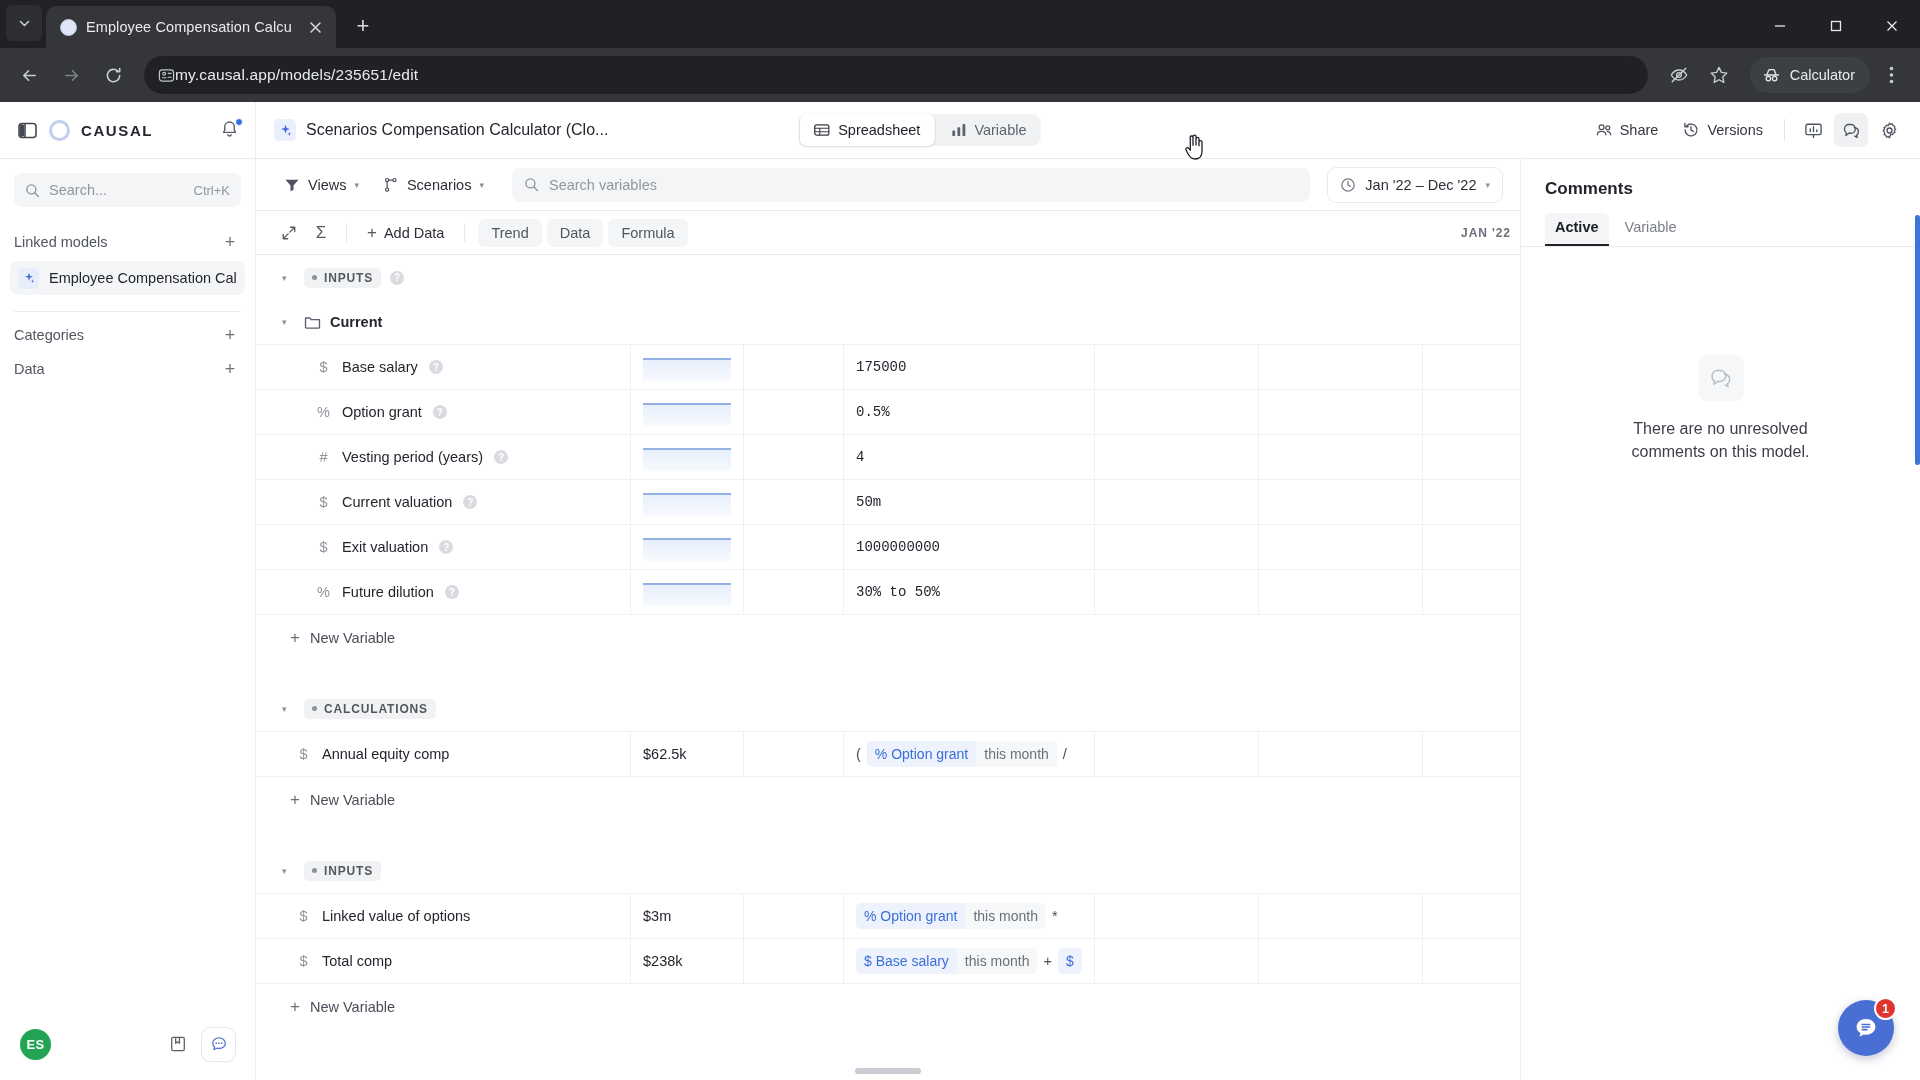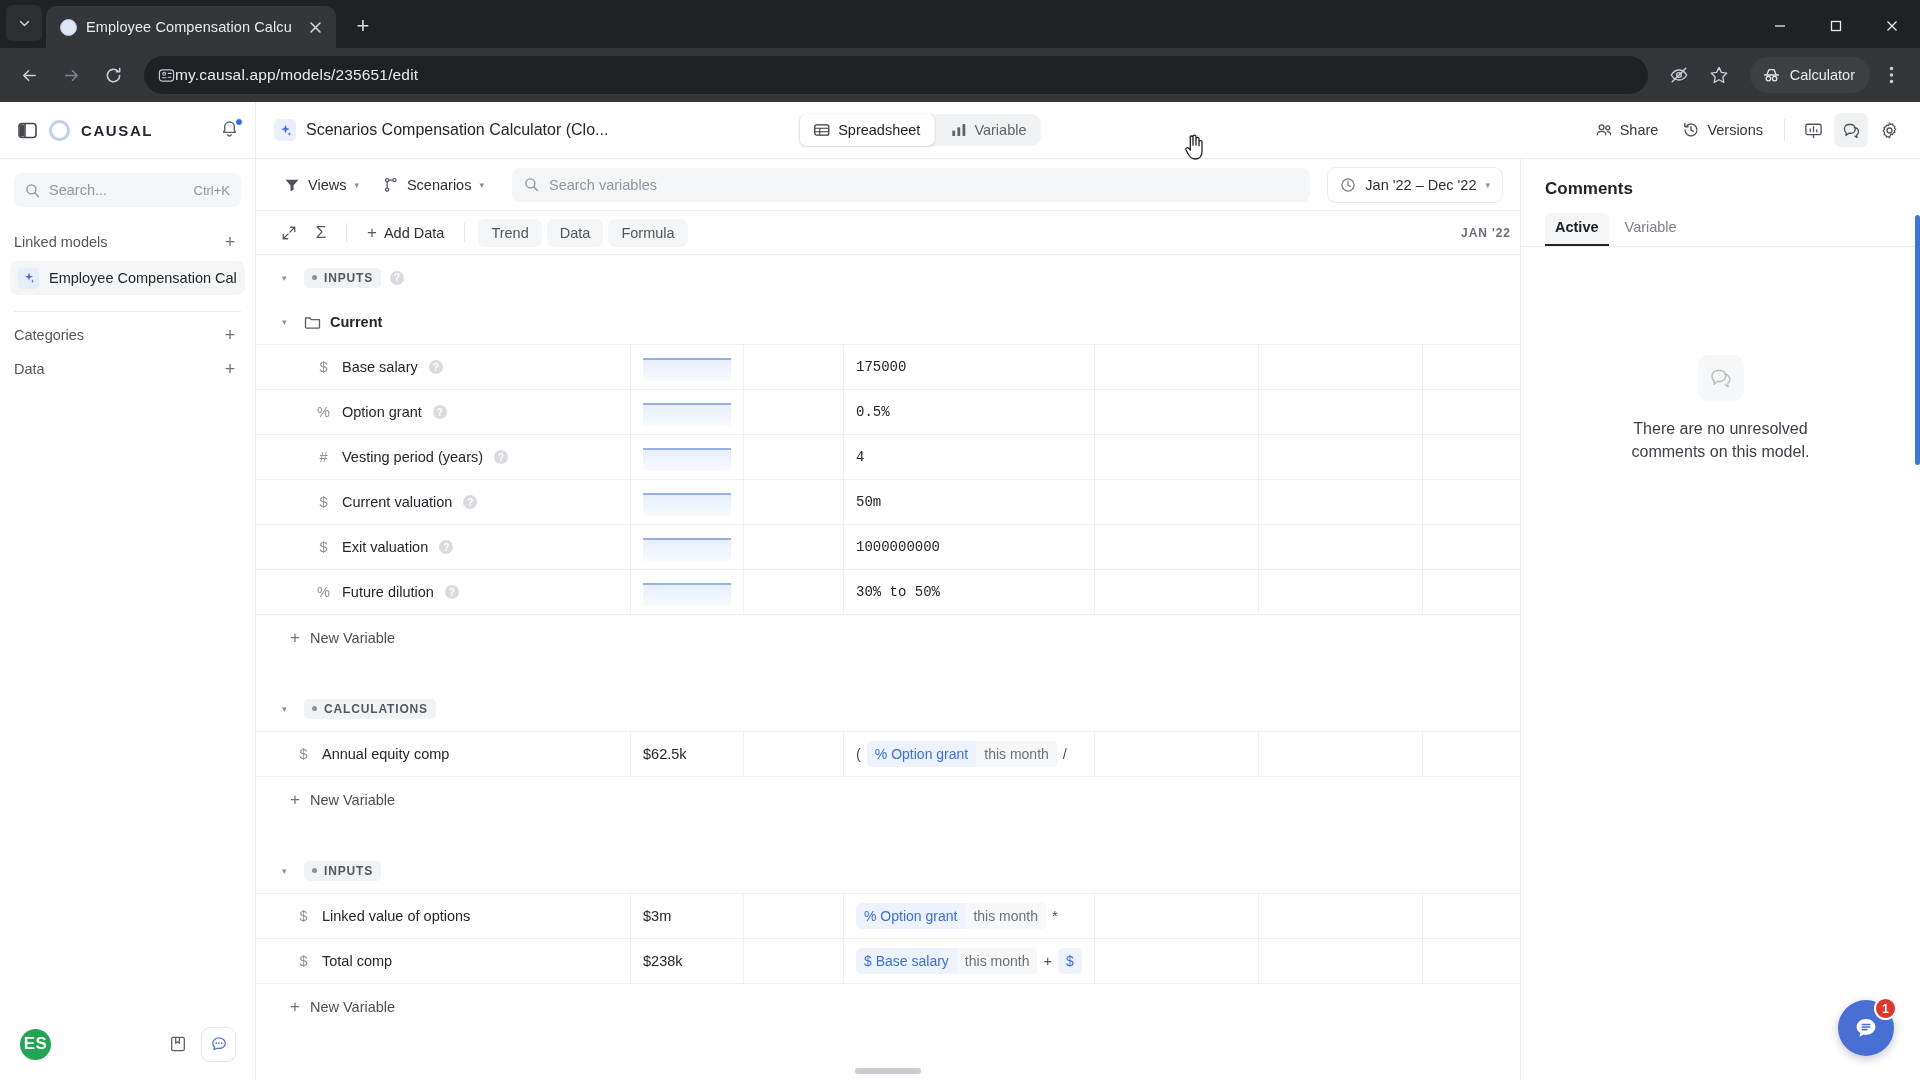--- a/index.html
+++ b/index.html
@@ -89,21 +89,21 @@
   .search-ph { flex: 1; font-size: 14.5px; color: #9296a1; }
   .search-kbd { font-size: 13px; color: #9296a1; }
   .sb-sec { display: flex; align-items: center; padding: 0 14px; height: 34px; }
   .sb-sec-label { flex: 1; font-size: 14.5px; color: #52565f; }
   .sb-plus { width: 22px; height: 22px; display: flex; align-items: center; justify-content: center; color: #6d717b; font-size: 18px; font-weight: 300; }
   .sb-item { margin: 2px 10px; height: 34px; border-radius: 8px; display: flex; align-items: center; gap: 10px; padding: 0 8px; background: #f4f5f7; }
   .sb-item-ico { width: 21px; height: 21px; border-radius: 5px; background: #e7edfb; display: flex; align-items: center; justify-content: center; flex: none; }
   .sb-item-label { font-size: 14.5px; color: #24262e; white-space: nowrap; overflow: hidden; }
   .sb-div { height: 1px; background: #ececef; margin: 14px 14px 6px; }
   .sb-foot { margin-top: auto; height: 72px; display: flex; align-items: center; padding: 0 20px; }
-  .avatar { width: 31px; height: 31px; border-radius: 50%; background: #23a455; color: #fff; display: flex; align-items: center; justify-content: center; font-size: 17px; font-weight: 700; letter-spacing: .4px; }
+  .avatar { width: 31px; height: 31px; border-radius: 50%; background: #23a455; color: #fff; display: flex; align-items: center; justify-content: center; font-size: 13px; font-weight: 700; letter-spacing: .4px; }
   .sb-foot-right { margin-left: auto; display: flex; align-items: center; gap: 8px; }
   .sb-fbtn { width: 33px; height: 33px; border-radius: 8px; display: flex; align-items: center; justify-content: center; color: #5a5f6b; }
   .sb-fbtn.boxed { background: #fff; box-shadow: 0 0 0 1px #e6e7eb, 0 1px 2px rgba(16,20,40,.07); color: #5b76cf; }
 
   
   .center { flex: 1; display: flex; flex-direction: column; min-width: 0; position: relative; }
   .toolbar1 { height: 52px; display: flex; align-items: center; padding: 0 18px; gap: 4px; border-bottom: 1px solid #ececef; flex: none; }
   .tb-btn { height: 34px; display: flex; align-items: center; gap: 8px; padding: 0 10px; border-radius: 7px; font-size: 14.5px; color: #2c2f38; }
   .caret { font-size: 9px; color: #8b8f99; }
   .varsearch { flex: 1; height: 34px; background: #f4f5f7; border-radius: 8px; display: flex; align-items: center; padding: 0 12px; gap: 10px; margin: 0 14px; }

